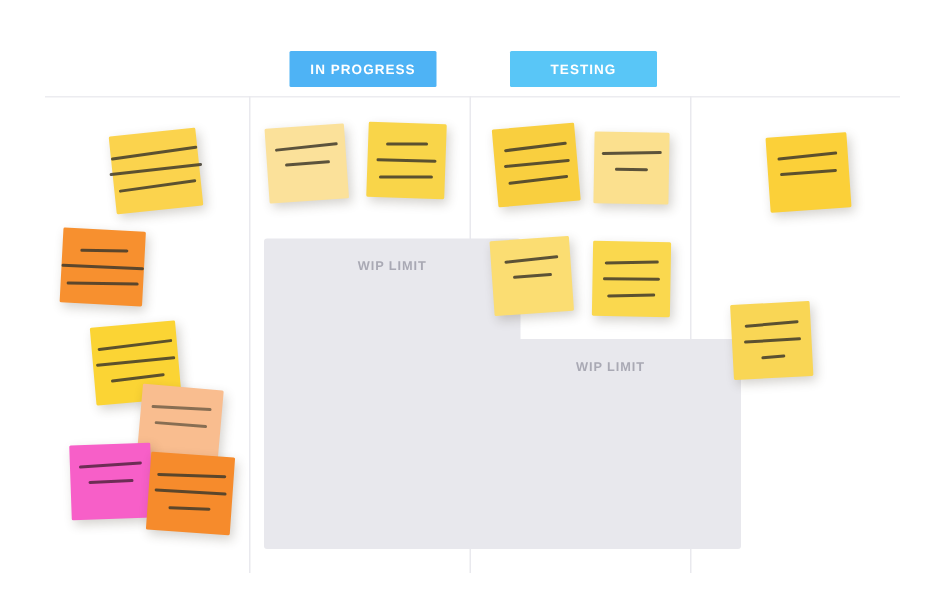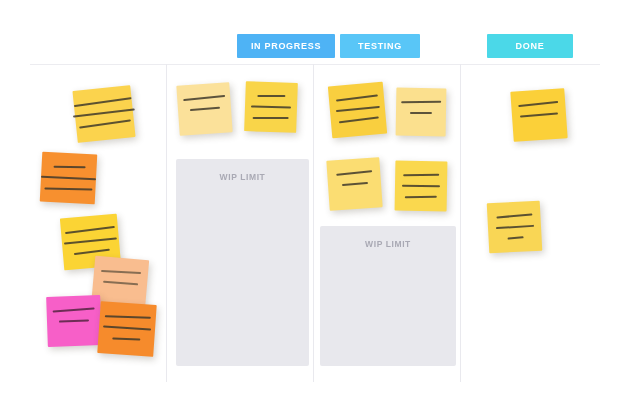--- a/index.html
+++ b/index.html
@@ -48,20 +48,21 @@
     letter-spacing: 0.7px;
     border-radius: 1px;
     font-family: "Liberation Sans", sans-serif;
   }
 
   
   .wip {
     position: absolute;
     background: #e8e8ed;
     border-radius: 2px;
+    padding-left: 38px;
   }
   .wip-label {
     position: absolute;
     left: 0;
     right: 0;
     top: 13px;
     text-align: center;
     font-size: 8.5px;
     font-weight: bold;
     letter-spacing: 0.6px;
@@ -82,23 +83,22 @@
     opacity: 0.85;
   }
   .note.lightpeach .line { background: #6b5a44; opacity: .8; }
   .note.pink .line { background: #4a2038; opacity: .8; }
 </style>
 </head>
 <body>
 
 <div id="board">
 
-  <div class="col-header" style="left: 193px; width: 98px; background: rgb(78, 179, 245); margin-left: 44px;">IN PROGRESS</div>
-  <div class="col-header" style="left: 340px; width: 80px; background: rgb(89, 198, 247);">TESTING</div>
-  <div class="col-header" style="left: 487px; width: 86px; background: rgb(75, 216, 232);">DONE</div>
+  <div class="col-header" style="left: 193px; width: 98px; background: rgb(78, 179, 245);">IN PROGRESS</div>
+  <div class="col-header" style="left: 340px; width: 98px; background: rgb(89, 198, 247);">TESTING</div>
 
   <div class="hline"></div>
   <div class="vline" style="left:166px"></div>
   <div class="vline" style="left:313px"></div>
   <div class="vline" style="left:460px"></div>
 
   <div class="wip" id="wip-ip" style="left: 176px; top: 159px; width: 133px; height: 207px; background: rgb(232, 232, 237);">
     <div class="wip-label" style="color: rgb(169, 169, 180);">WIP LIMIT</div>
   </div>
   <div class="wip" id="wip-te" style="left: 320px; top: 226px; width: 136px; height: 140px; background: rgb(232, 232, 237);">

